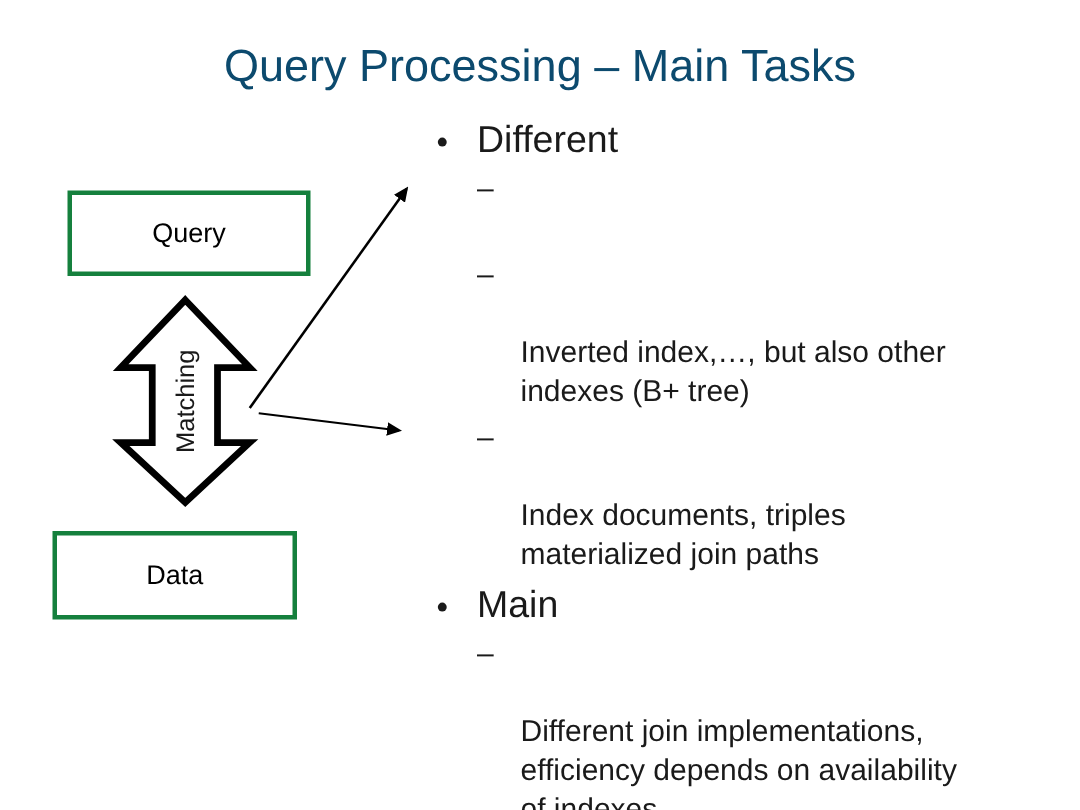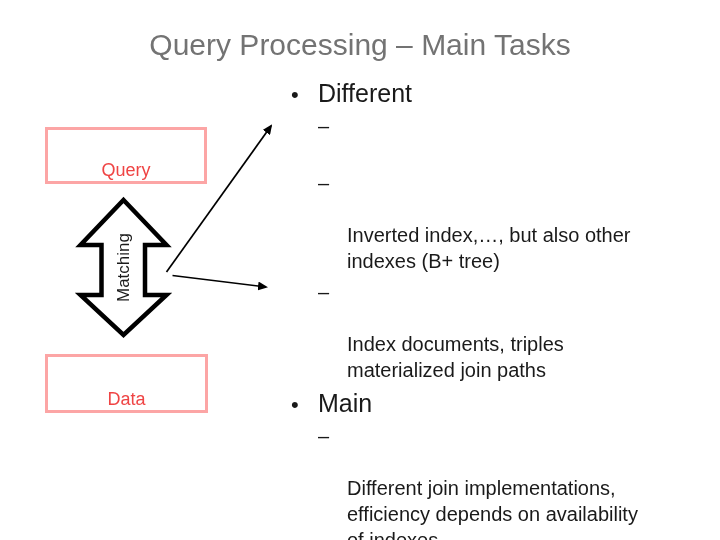--- a/index.html
+++ b/index.html
@@ -13,40 +13,40 @@
     color: #1a1a1a;
   }
   .title {
     position: absolute;
     top: 27px;
     left: 0;
     right: 0;
     text-align: center;
     font-size: 30px;
     line-height: 36px;
-    color: #737373;
+    color: #0c4a6e;
   }
   .overlay {
     position: absolute;
     top: 0; left: 0;
     width: 720px; height: 540px;
     pointer-events: none;
   }
   .box {
     position: absolute;
-    border: 3px solid #fca5a5;
+    border: 3px solid #15803d;
     background: #ffffff;
     display: flex;
-    align-items: flex-end;
+    align-items: center;
     justify-content: center;
     font-size: 18px;
-    color: #ef4444;
+    color: #000000;
   }
   .query-box { left: 45px; top: 127px; width: 156px; height: 51px; }
-  .data-box  { left: 45px; top: 354px; width: 157px; height: 53px; }
+  .data-box  { left: 35px; top: 354px; width: 157px; height: 53px; }
   .bullets {
     position: absolute;
     left: 281px;
     top: 78px;
     width: 432px;
   }
   .l1 {
     position: relative;
     padding-left: 37px;
     font-size: 25px;

